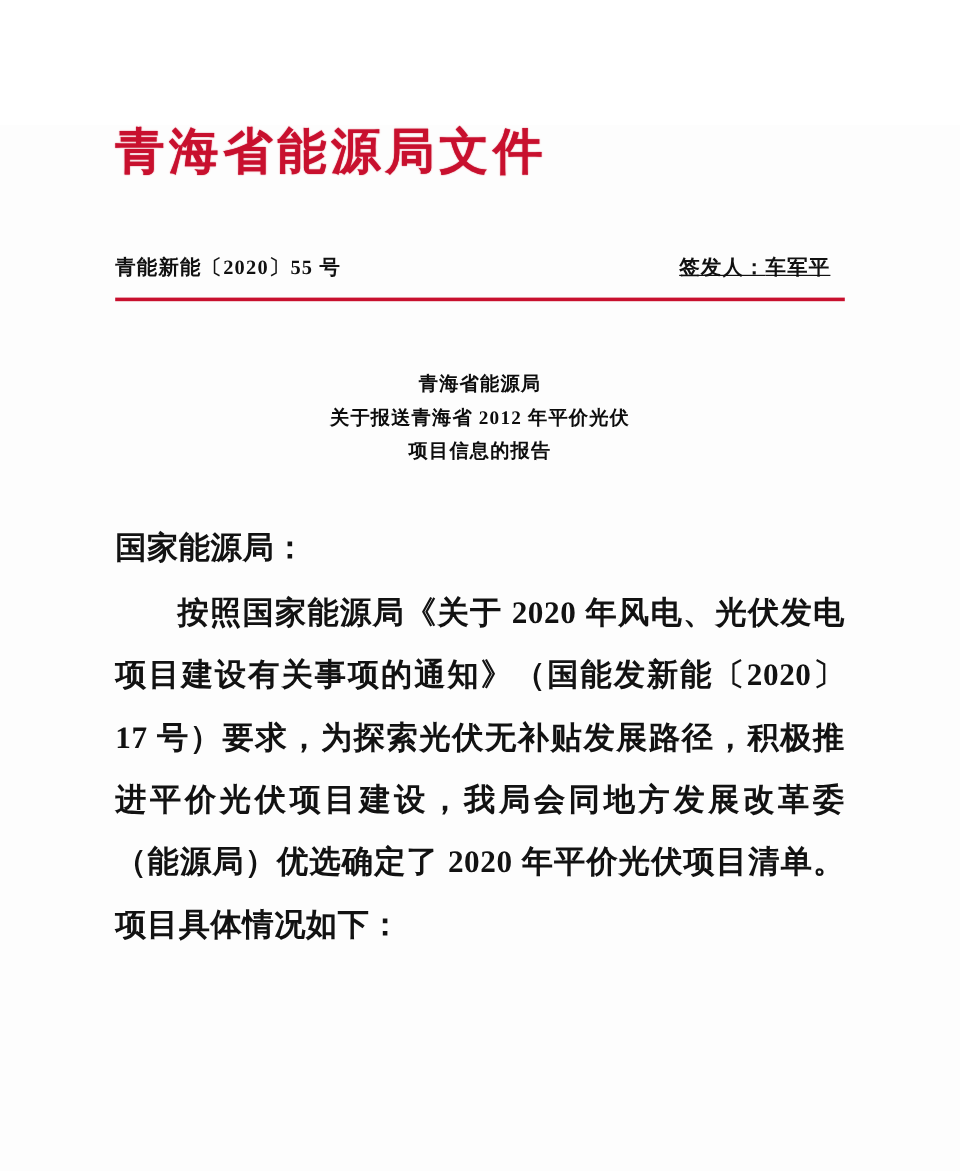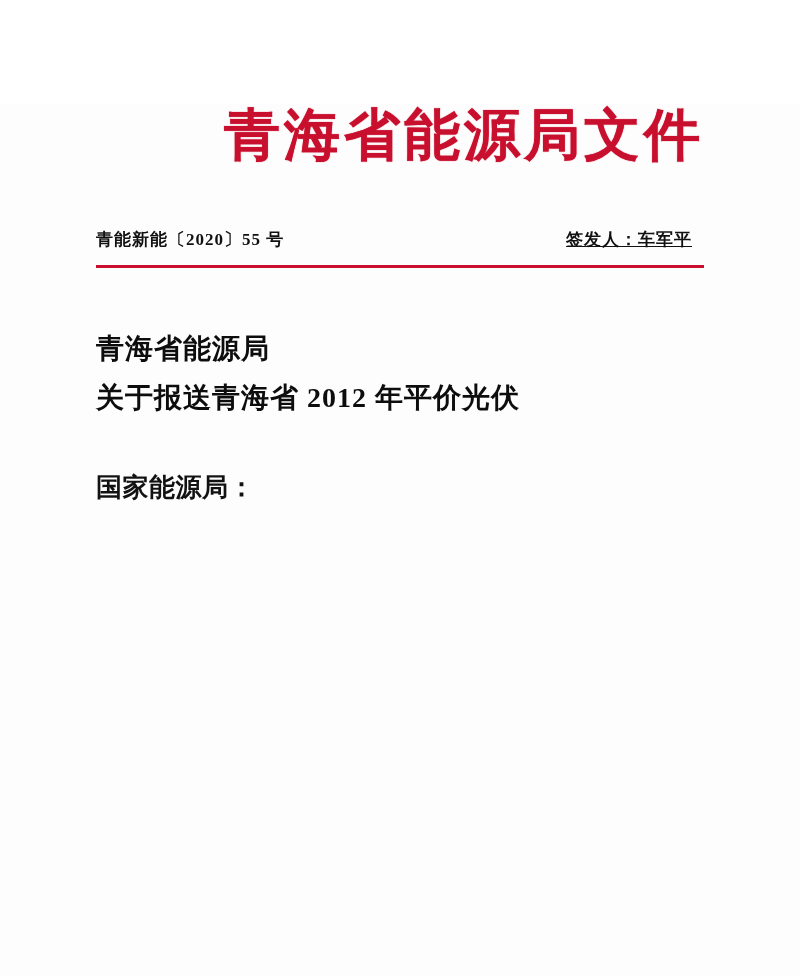--- a/index.html
+++ b/index.html
@@ -16,25 +16,25 @@
   }
   .page {
     position: relative;
     width: 800px;
     height: 976px;
     background: #fdfdfd;
     box-sizing: border-box;
     padding: 0 96px;
   }
   .masthead {
-    text-align: right;
+    text-align: left;
     color: #c8102e;
     font-family: "DejaVu Serif", "Liberation Serif", serif;
     font-weight: bold;
-    font-size: 56px;
+    font-size: 41px;
     letter-spacing: 4px;
     margin-top: 104px;
     line-height: 1.1;
     text-shadow: 0 0 1px #c8102e;
   }
   .doc-meta {
     display: flex;
     justify-content: space-between;
     align-items: center;
     margin-top: 62px;
@@ -51,23 +51,24 @@
     padding-right: 12px;
     text-decoration: underline;
   }
   .red-rule {
     margin-top: 14px;
     height: 3px;
     background: #c8102e;
     width: 100%;
   }
   .title-block {
+    text-align: center;
     margin-top: 56px;
     font-weight: bold;
-    font-size: 28px;
+    font-size: 16px;
     line-height: 1.75;
     letter-spacing: 1px;
     color: #0d0d0d;
   }
   .body-block {
     margin-top: 40px;
     font-size: 26px;
     line-height: 2.0;
     letter-spacing: 0.5px;
     color: #121212;
@@ -99,19 +100,21 @@
     <div class="signer">
       <span>签发人：</span><span>车军平</span>
     </div>
   </div>
 
   <div class="red-rule"></div>
 
   <div class="title-block">
     <div>青海省能源局</div>
     <div>关于报送青海省 2012 年平价光伏</div>
+    <div>项目信息的报告</div>
   </div>
 
   <div class="body-block">
     <div class="salutation">国家能源局：</div>
+    <p class="para">按照国家能源局《关于 2020 年风电、光伏发电项目建设有关事项的通知》（国能发新能〔2020〕17 号）要求，为探索光伏无补贴发展路径，积极推进平价光伏项目建设，我局会同地方发展改革委（能源局）优选确定了 2020 年平价光伏项目清单。项目具体情况如下：</p>
   </div>
 
 </div>
 
 </body></html>

